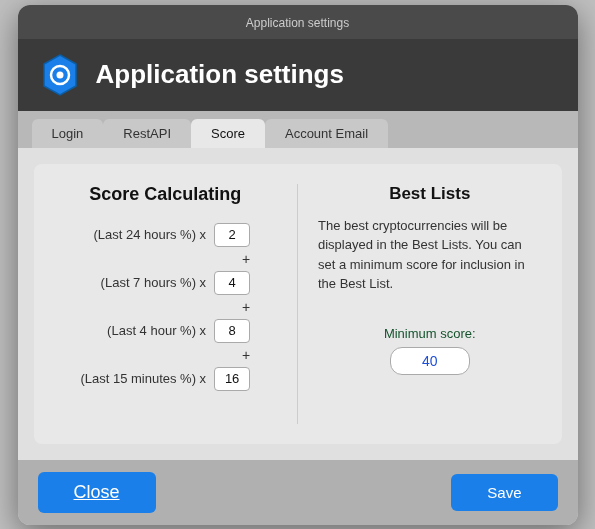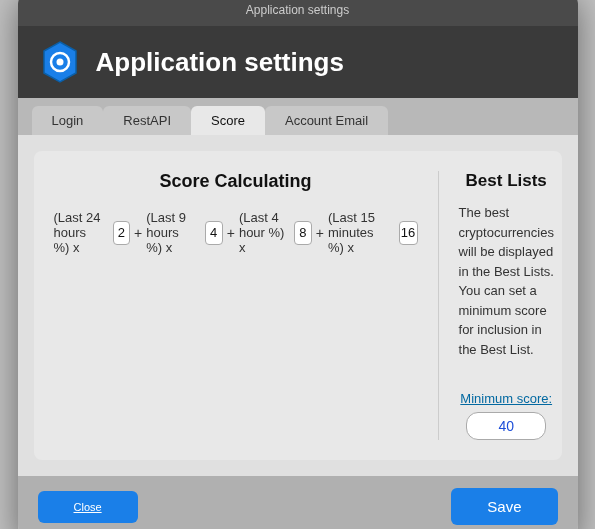--- a/index.html
+++ b/index.html
@@ -105,22 +105,22 @@
     .panel-title {
       font-size: 18px;
       font-weight: 600;
       color: #111;
       margin-bottom: 18px;
       text-align: center;
     }
 
     .formula {
       display: flex;
-      flex-direction: row;
-      align-items: center;
+      flex-direction: column;
+      align-items: flex-end;
       gap: 4px;
     }
 
     .formula-row {
       display: flex;
       align-items: center;
       gap: 8px;
     }
 
     .formula-label {
@@ -172,22 +172,21 @@
 
     .min-score-section {
       display: flex;
       flex-direction: column;
       align-items: center;
       gap: 6px;
     }
 
     .min-score-label {
       font-size: 13px;
-      color: #0369a1;
-      text-decoration: underline;
+      color: #14532d;
     }
 
     .min-score-input {
       background: white;
       border: 1px solid #aaa;
       border-radius: 12px;
       width: 80px;
       height: 28px;
       text-align: center;
       font-size: 14px;
@@ -204,21 +203,21 @@
       justify-content: space-between;
       align-items: center;
     }
 
     .btn-close {
       background: #1a7fe8;
       color: white;
       border: none;
       border-radius: 6px;
       padding: 10px 36px;
-      font-size: 11px;
+      font-size: 18px;
       font-weight: 500;
       cursor: pointer;
       text-decoration: underline;
     }
 
     .btn-save {
       background: #1a7fe8;
       color: white;
       border: none;
       border-radius: 6px;
@@ -261,21 +260,21 @@
         <div class="formula">
 
           <div class="formula-row">
             <span class="formula-label">(Last 24 hours %) x</span>
             <div class="formula-value">2</div>
           </div>
 
           <div class="formula-plus">+</div>
 
           <div class="formula-row">
-            <span class="formula-label">(Last 9 hours %) x</span>
+            <span class="formula-label">(Last 7 hours %) x</span>
             <div class="formula-value">4</div>
           </div>
 
           <div class="formula-plus">+</div>
 
           <div class="formula-row">
             <span class="formula-label">(Last 4 hour %) x</span>
             <div class="formula-value">8</div>
           </div>
 

